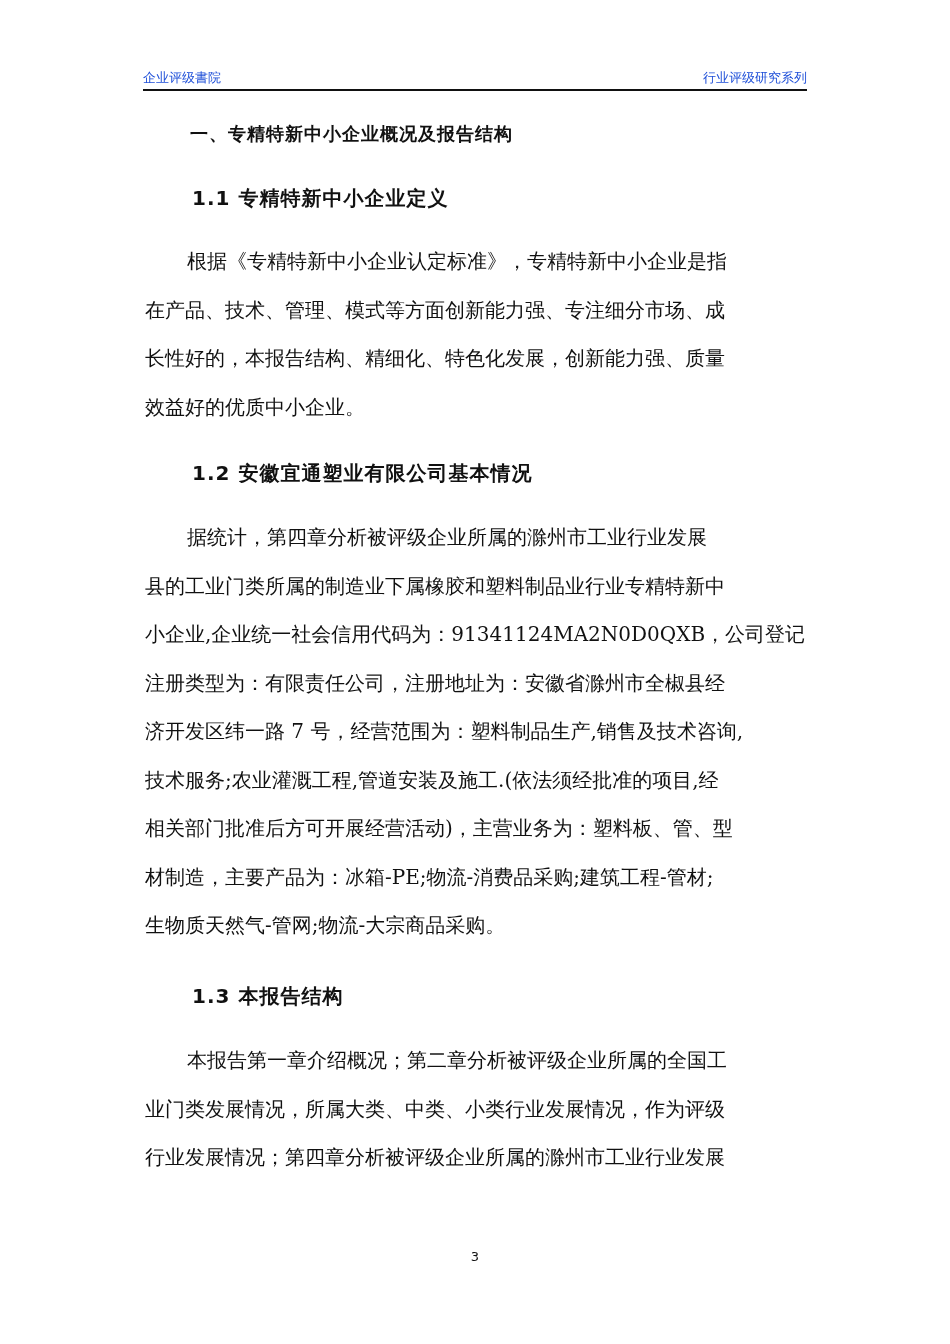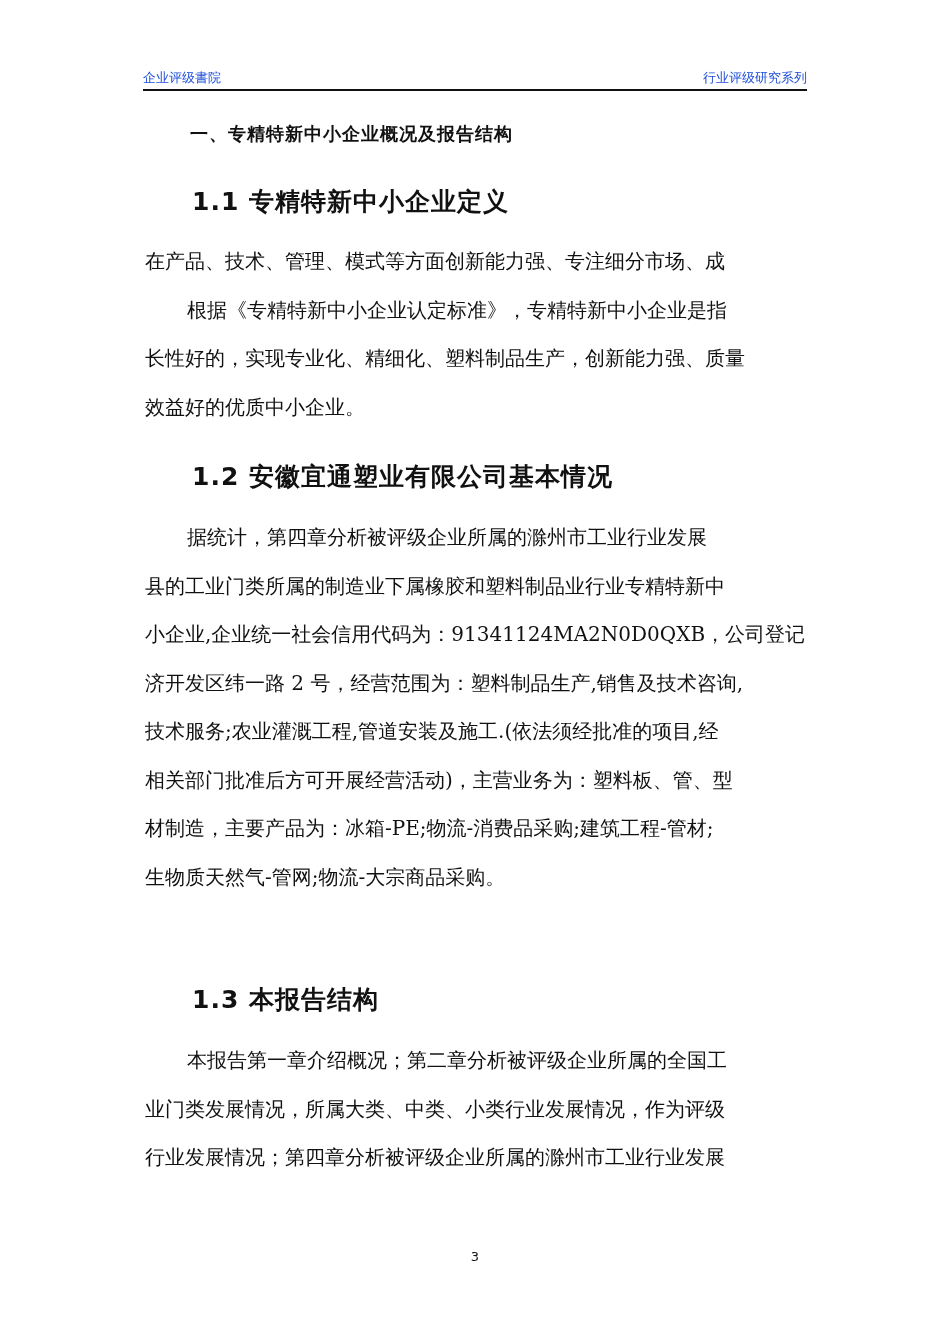--- a/index.html
+++ b/index.html
@@ -1,50 +1,51 @@
 <!DOCTYPE html>
 <html><head>
 <meta charset="utf-8">
 <style>
   html, body { margin:0; padding:0; background:#ffffff; }
   body { width:950px; height:1344px; position:relative; overflow:hidden; color:#111; font-family:"DejaVu Serif","Liberation Serif",serif; }
   .header { position:absolute; left:143px; top:69px; width:664px; height:20px; border-bottom:2px solid #111; font-family:"DejaVu Sans","Liberation Sans",sans-serif; font-size:13px; color:#1d4ed8; }
   .header .left { position:absolute; left:0; top:0; }
   .header .right { position:absolute; right:0; top:0; }
   .h1 { position:absolute; left:190px; top:122px; font-size:18px; font-weight:bold; font-family:"DejaVu Sans","Liberation Sans",sans-serif; letter-spacing:1px; }
-  .h2 { position:absolute; left:192px; font-size:25px; font-weight:bold; font-family:"DejaVu Sans","Liberation Sans",sans-serif; letter-spacing:1px; }
+  .h2 { position:absolute; left:192px; font-size:20px; font-weight:bold; font-family:"DejaVu Sans","Liberation Sans",sans-serif; letter-spacing:1px; }
   .para { position:absolute; left:145px; width:664px; font-size:20px; line-height:48.5px; text-align:justify; }
   .line { display:block; white-space:nowrap; height:48.5px; }
   .indent { padding-left:42px; }
   .page-num { position:absolute; left:0; width:950px; top:1249px; text-align:center; font-family:"DejaVu Sans","Liberation Sans",sans-serif; font-size:13px; }
 </style>
 </head>
 <body>
 
 <div class="header">
   <span class="left">企业评级書院</span>
   <span class="right">行业评级研究系列</span>
 </div>
 
 <div class="h1">一、专精特新中小企业概况及报告结构</div>
 
 <div class="h2" style="top:185px;">1.1 专精特新中小企业定义</div>
 <div class="para" style="top:237px;">
+  <span class="line indent">根据《专精特新中小企业认定标准》，专精特新中小企业是指</span>
   <span class="line">在产品、技术、管理、模式等方面创新能力强、专注细分市场、成</span>
-  <span class="line indent">根据《专精特新中小企业认定标准》，专精特新中小企业是指</span>
-  <span class="line">长性好的，实现专业化、精细化、塑料制品生产，创新能力强、质量</span>
+  <span class="line">长性好的，本报告结构、精细化、特色化发展，创新能力强、质量</span>
   <span class="line">效益好的优质中小企业。</span>
 </div>
 
 <div class="h2" style="top:460px;">1.2 安徽宜通塑业有限公司基本情况</div>
 <div class="para" style="top:513px;">
   <span class="line indent">据统计，第四章分析被评级企业所属的滁州市工业行业发展</span>
   <span class="line">县的工业门类所属的制造业下属橡胶和塑料制品业行业专精特新中</span>
   <span class="line">小企业,企业统一社会信用代码为：91341124MA2N0D0QXB，公司登记</span>
-  <span class="line">济开发区纬一路 2 号，经营范围为：塑料制品生产,销售及技术咨询,</span>
+  <span class="line">注册类型为：有限责任公司，注册地址为：安徽省滁州市全椒县经</span>
+  <span class="line">济开发区纬一路 7 号，经营范围为：塑料制品生产,销售及技术咨询,</span>
   <span class="line">技术服务;农业灌溉工程,管道安装及施工.(依法须经批准的项目,经</span>
   <span class="line">相关部门批准后方可开展经营活动)，主营业务为：塑料板、管、型</span>
   <span class="line">材制造，主要产品为：冰箱-PE;物流-消费品采购;建筑工程-管材;</span>
   <span class="line">生物质天然气-管网;物流-大宗商品采购。</span>
 </div>
 
 <div class="h2" style="top:983px;">1.3 本报告结构</div>
 <div class="para" style="top:1036px;">
   <span class="line indent">本报告第一章介绍概况；第二章分析被评级企业所属的全国工</span>
   <span class="line">业门类发展情况，所属大类、中类、小类行业发展情况，作为评级</span>

